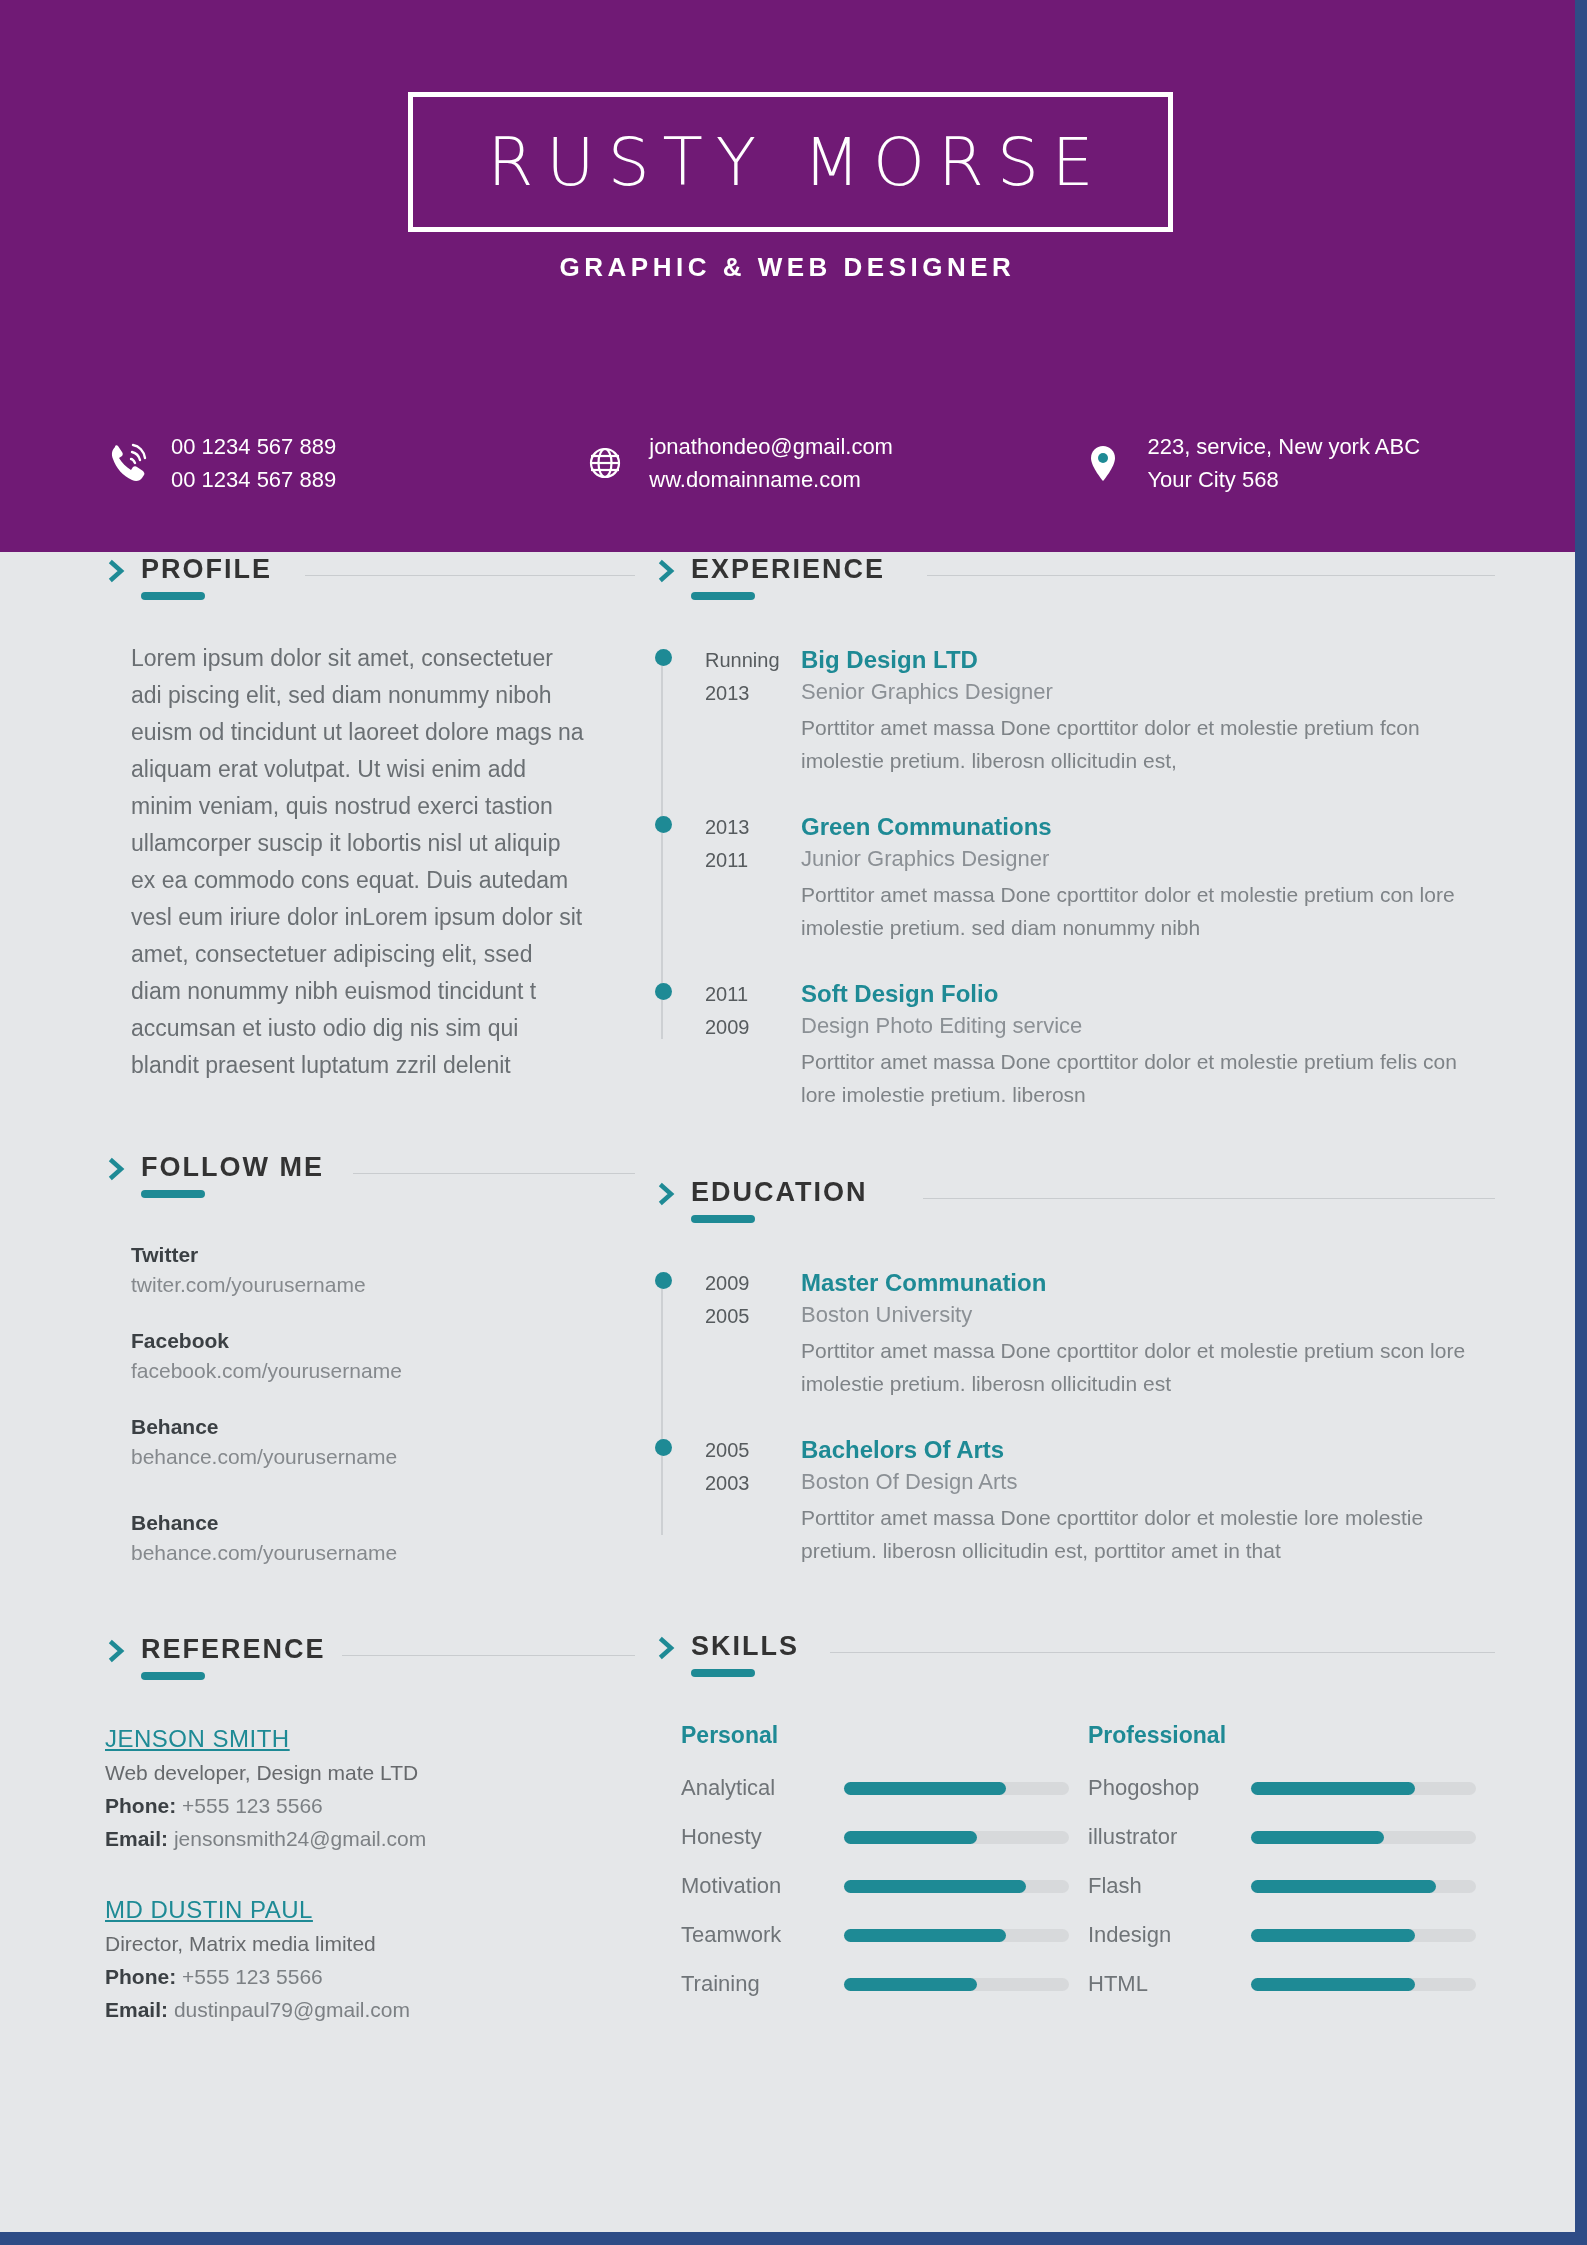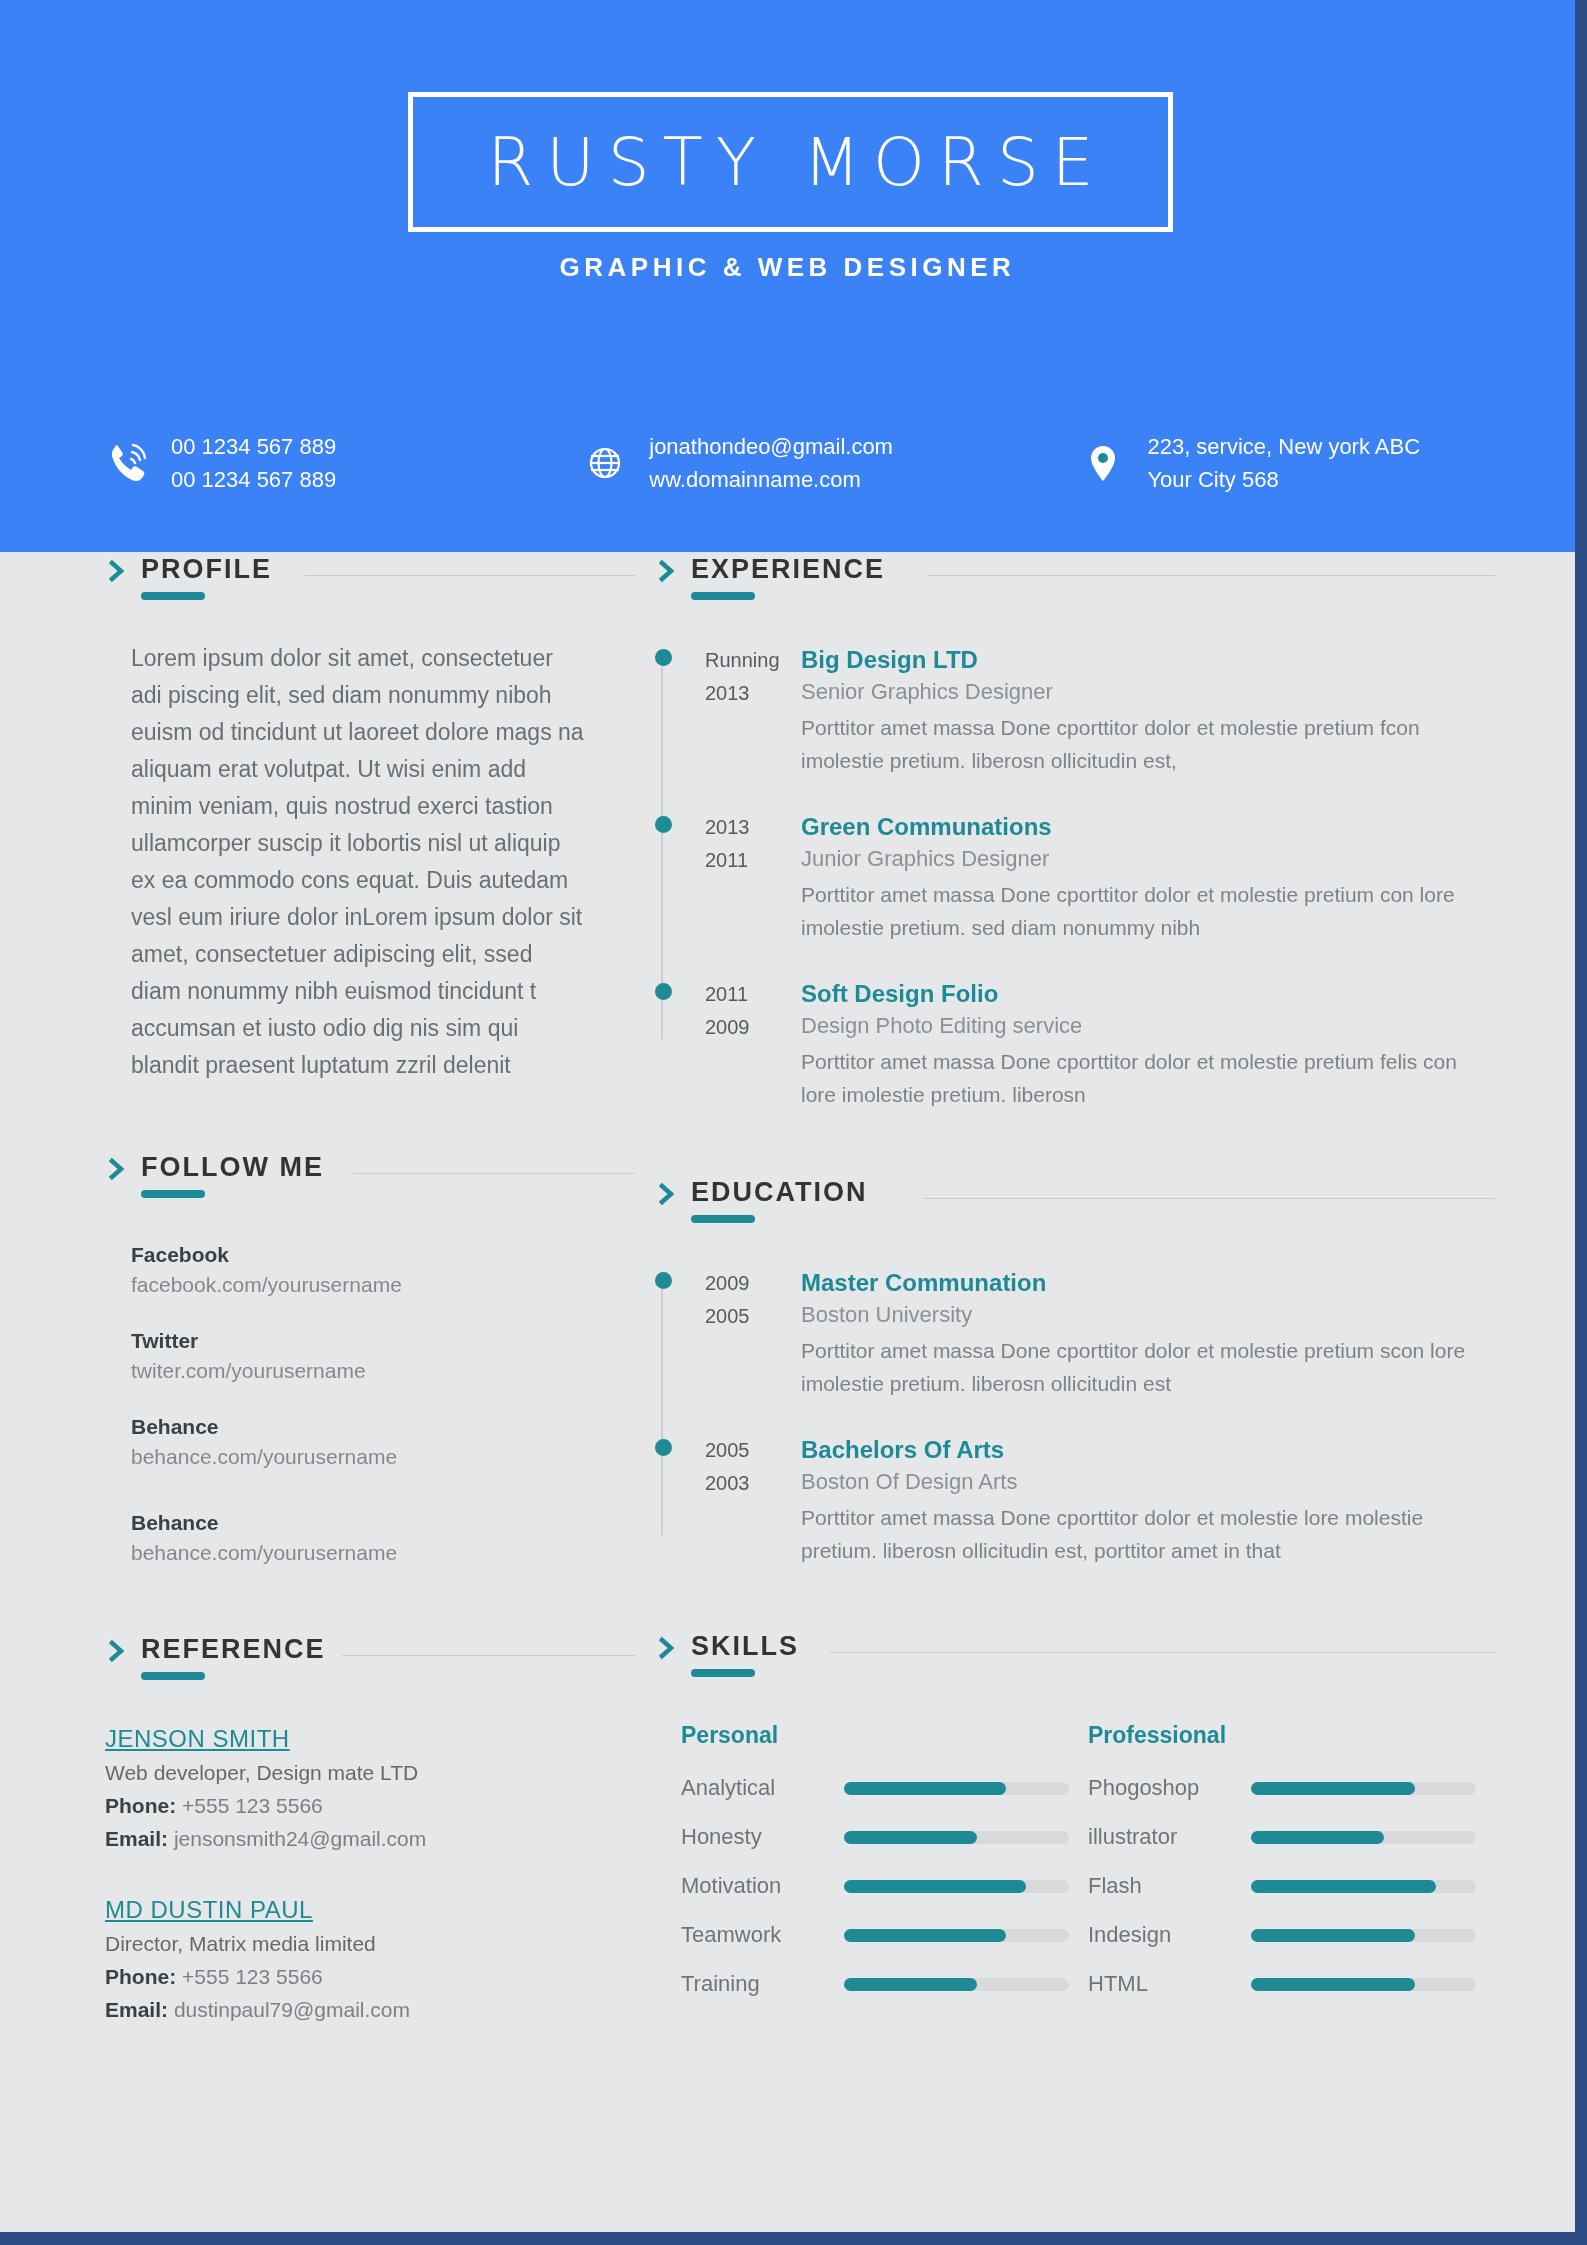--- a/index.html
+++ b/index.html
@@ -12,21 +12,21 @@
   .page {
     position: relative;
     width: 1575px;
     height: 2232px;
     background: #e5e7e9;
     overflow: hidden;
   }
 
   
   .header {
-    background: #3b82f6;
+    background: #701a75;
     height: 552px;
     position: relative;
   }
   .name-box {
     position: absolute;
     left: 408px;
     top: 92px;
     width: 765px;
     height: 140px;
     border: 5px solid #ffffff;
@@ -344,26 +344,26 @@
           </span>
           <span class="sec-title-wrap">
             <span class="sec-title">FOLLOW ME</span>
             <span class="sec-bar" style="display:block"></span>
           </span>
           <span class="sec-rule" style="left:248px; right:0;"></span>
         </div>
 
         <div class="follow-list">
           <div class="follow-item">
+            <div class="follow-name">Twitter</div>
+            <div class="follow-url">twiter.com/yourusername</div>
+          </div>
+          <div class="follow-item">
             <div class="follow-name">Facebook</div>
             <div class="follow-url">facebook.com/yourusername</div>
-          </div>
-          <div class="follow-item">
-            <div class="follow-name">Twitter</div>
-            <div class="follow-url">twiter.com/yourusername</div>
           </div>
           <div class="follow-item">
             <div class="follow-name">Behance</div>
             <div class="follow-url">behance.com/yourusername</div>
           </div>
           <div class="follow-item gap">
             <div class="follow-name">Behance</div>
             <div class="follow-url">behance.com/yourusername</div>
           </div>
         </div>

